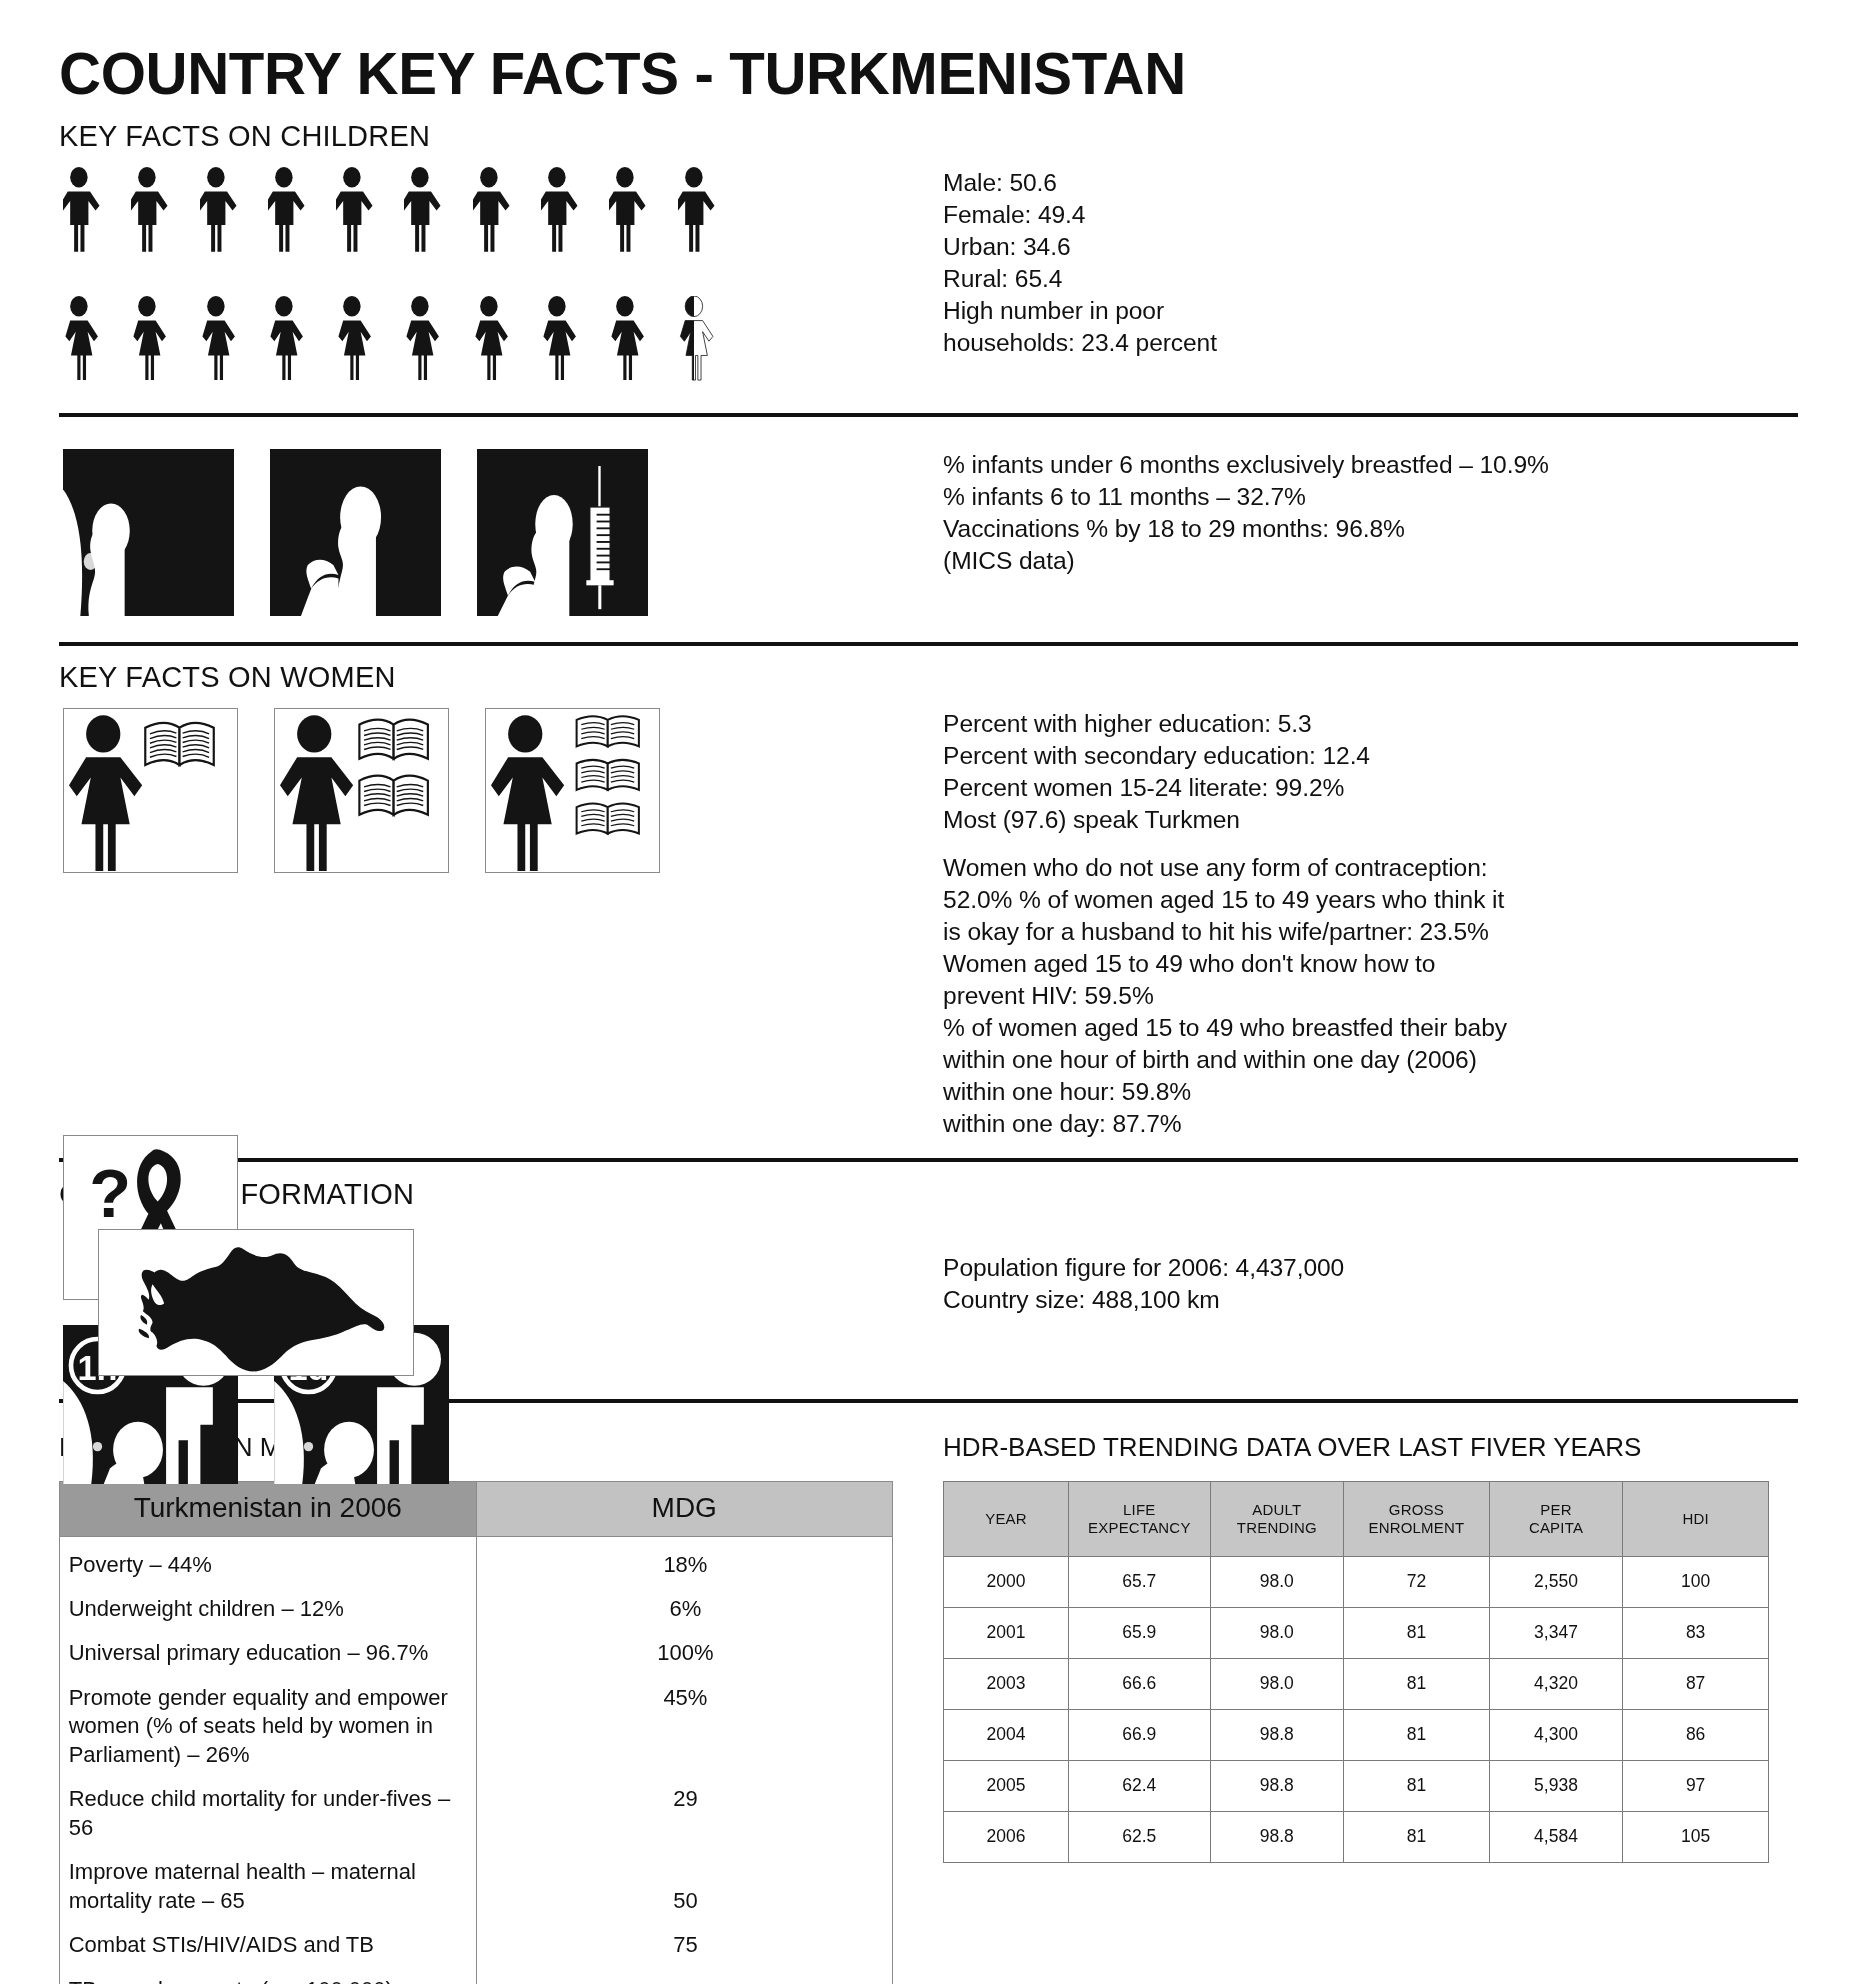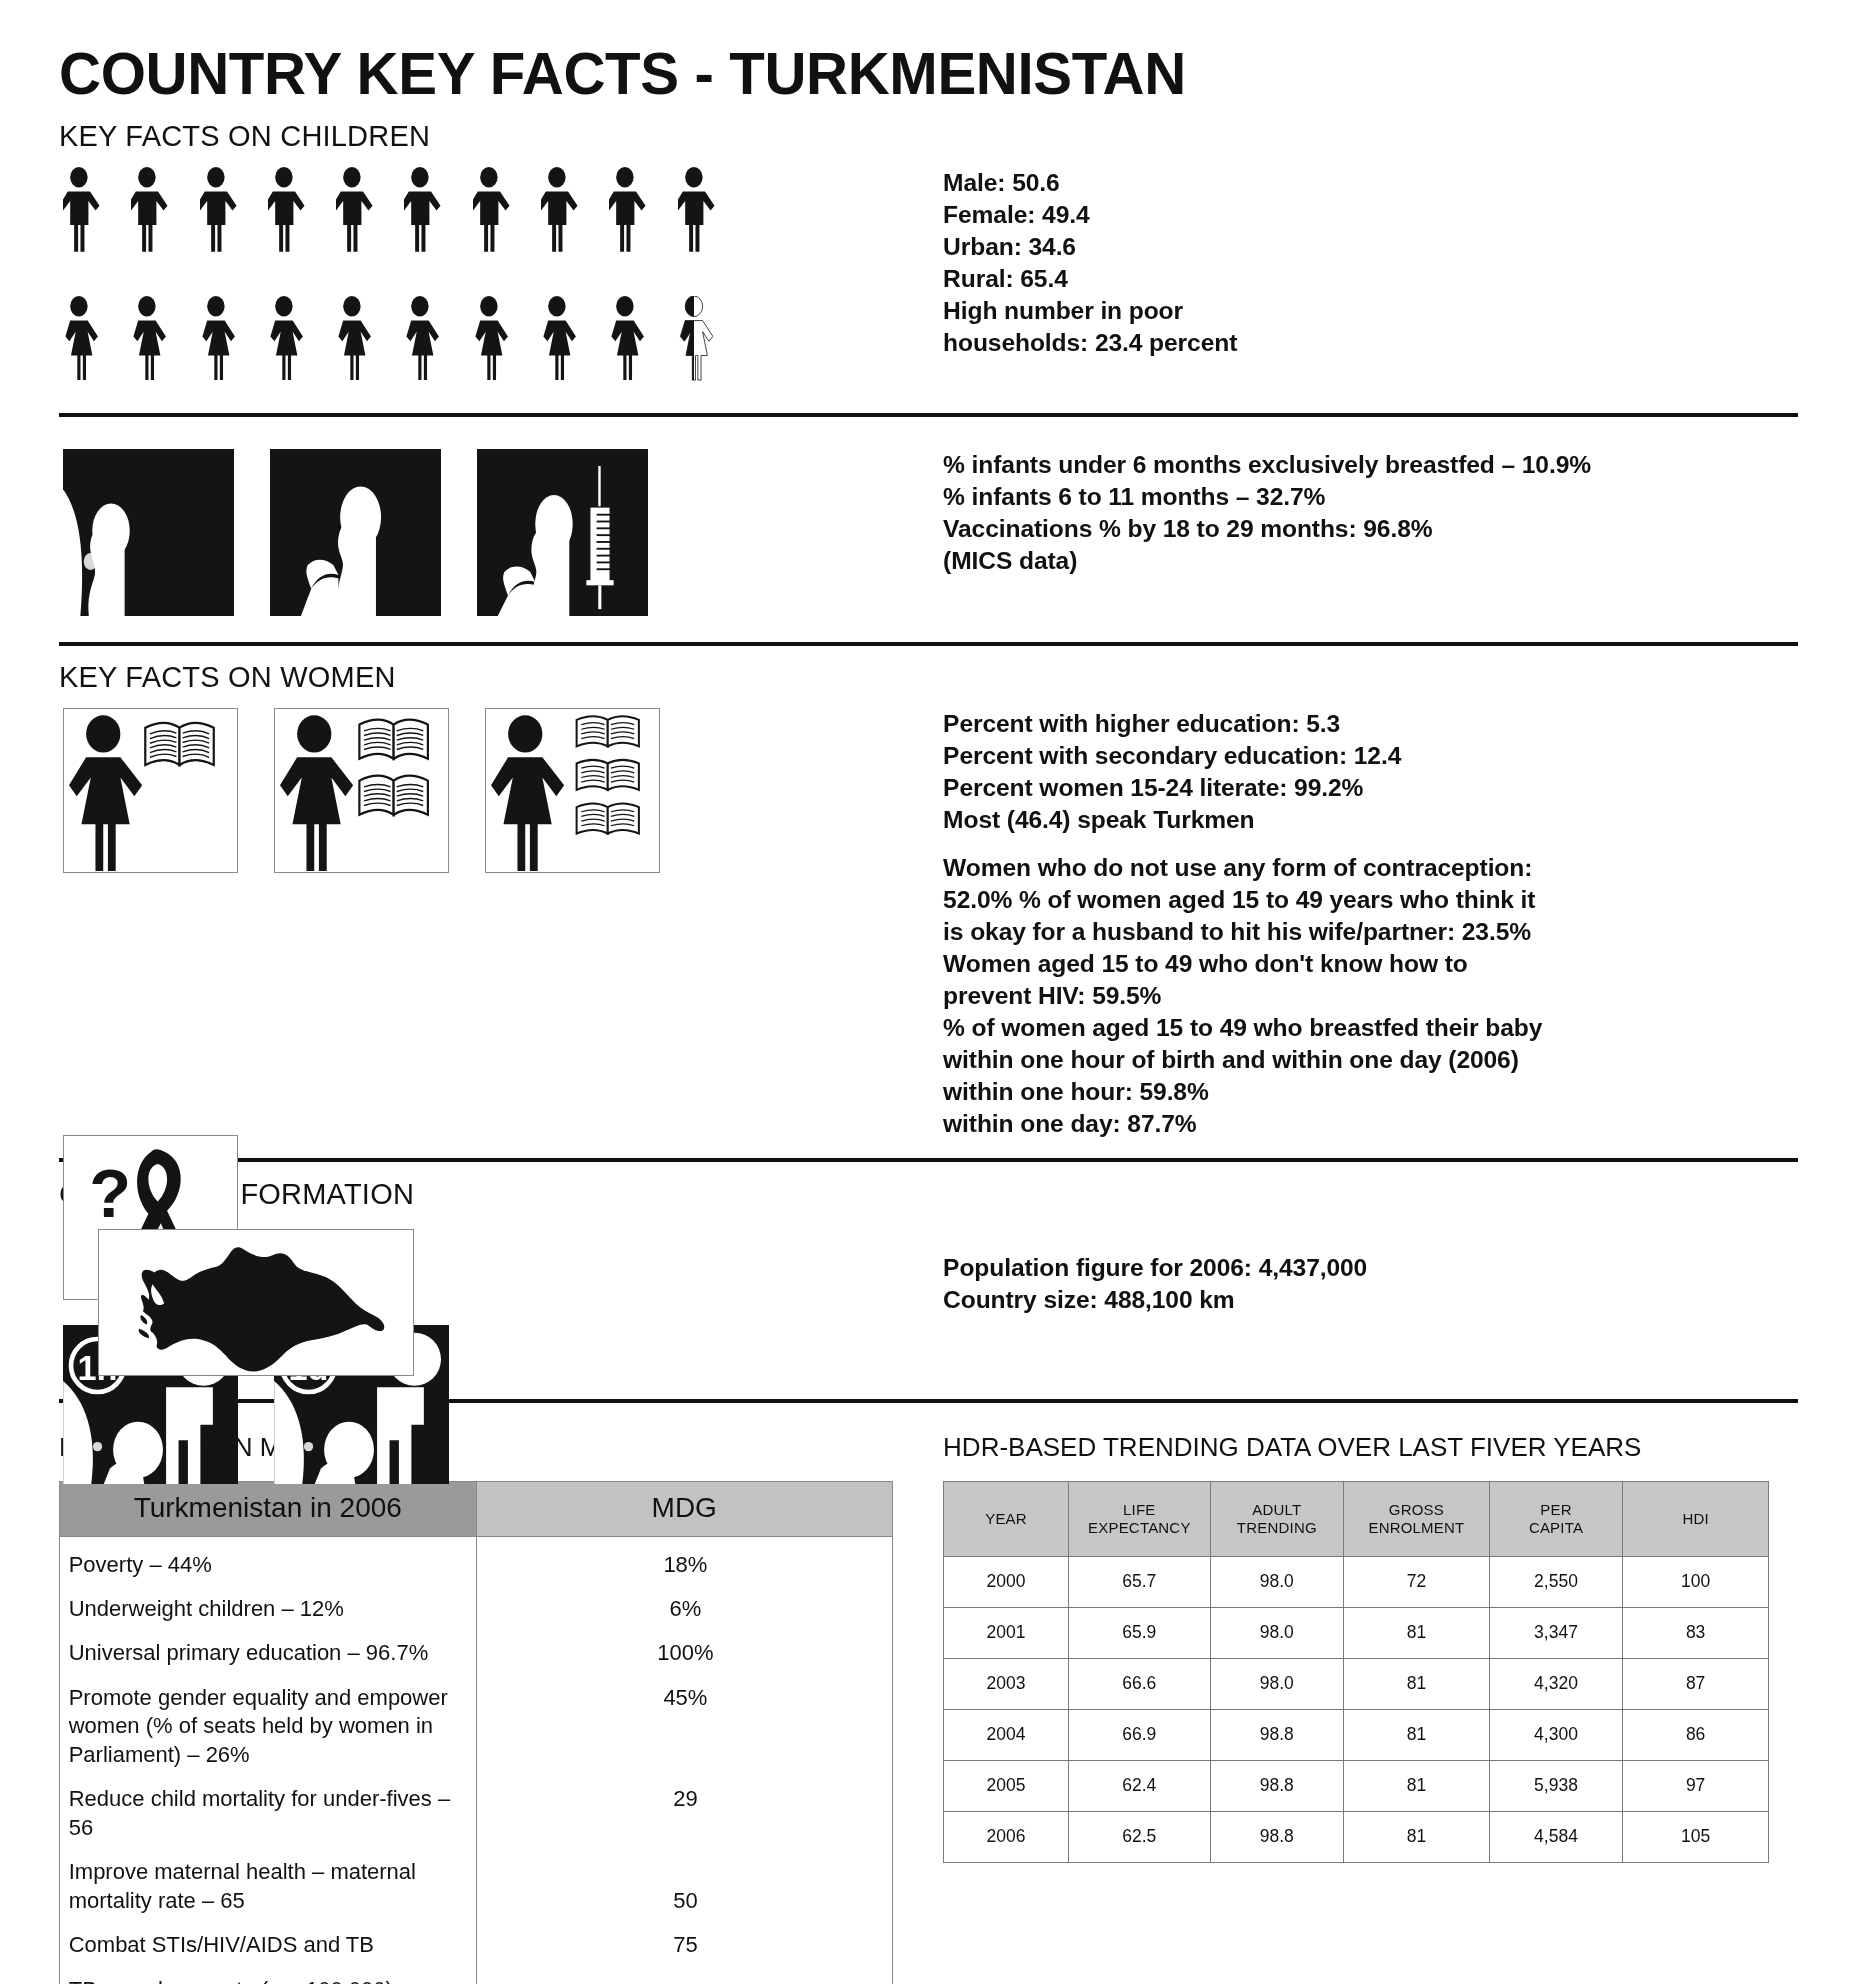--- a/index.html
+++ b/index.html
@@ -32,21 +32,21 @@
     padding-top: 17.5px;
     letter-spacing: 0.2px;
   }
 
   
   .rule-thick { height: 4.4px; background: #111; width: 100%; }
 
   
   .band { display: flex; align-items: flex-start; width: 100%; }
   .band .left  { width: 877px; flex: 0 0 877px; }
-  .band .right { flex: 1 1 auto; padding-left: 7.1px; font-weight: bold; }
+  .band .right { flex: 1 1 auto; padding-left: 7.1px; }
 
   .body-text {
     font-size: 24.6px;
     line-height: 1.30;
     font-weight: 400;
     letter-spacing: -0.1px;
   }
   .body-text p { margin: 0; }
   .body-text p + p.gap { margin-top: 16px; }
 
@@ -480,21 +480,21 @@
             </g>
           </svg>
         </span>
       </div>
     </div>
 
     <div class="right body-text">
       <p>Percent with higher education: 5.3</p>
       <p>Percent with secondary education: 12.4</p>
       <p>Percent women 15-24 literate: 99.2%</p>
-      <p>Most (46.4) speak Turkmen</p>
+      <p>Most (97.6) speak Turkmen</p>
 
       <p class="gap">Women who do not use any form of contraception:</p>
       <p>52.0% % of women aged 15 to 49 years who think it</p>
       <p>is okay for a husband to hit his wife/partner: 23.5%</p>
       <p>Women aged 15 to 49 who don't know how to</p>
       <p>prevent HIV: 59.5%</p>
       <p>% of women aged 15 to 49 who breastfed their baby</p>
       <p>within one hour of birth and within one day (2006)</p>
       <p>within one hour: 59.8%</p>
       <p>within one day: 87.7%</p>

